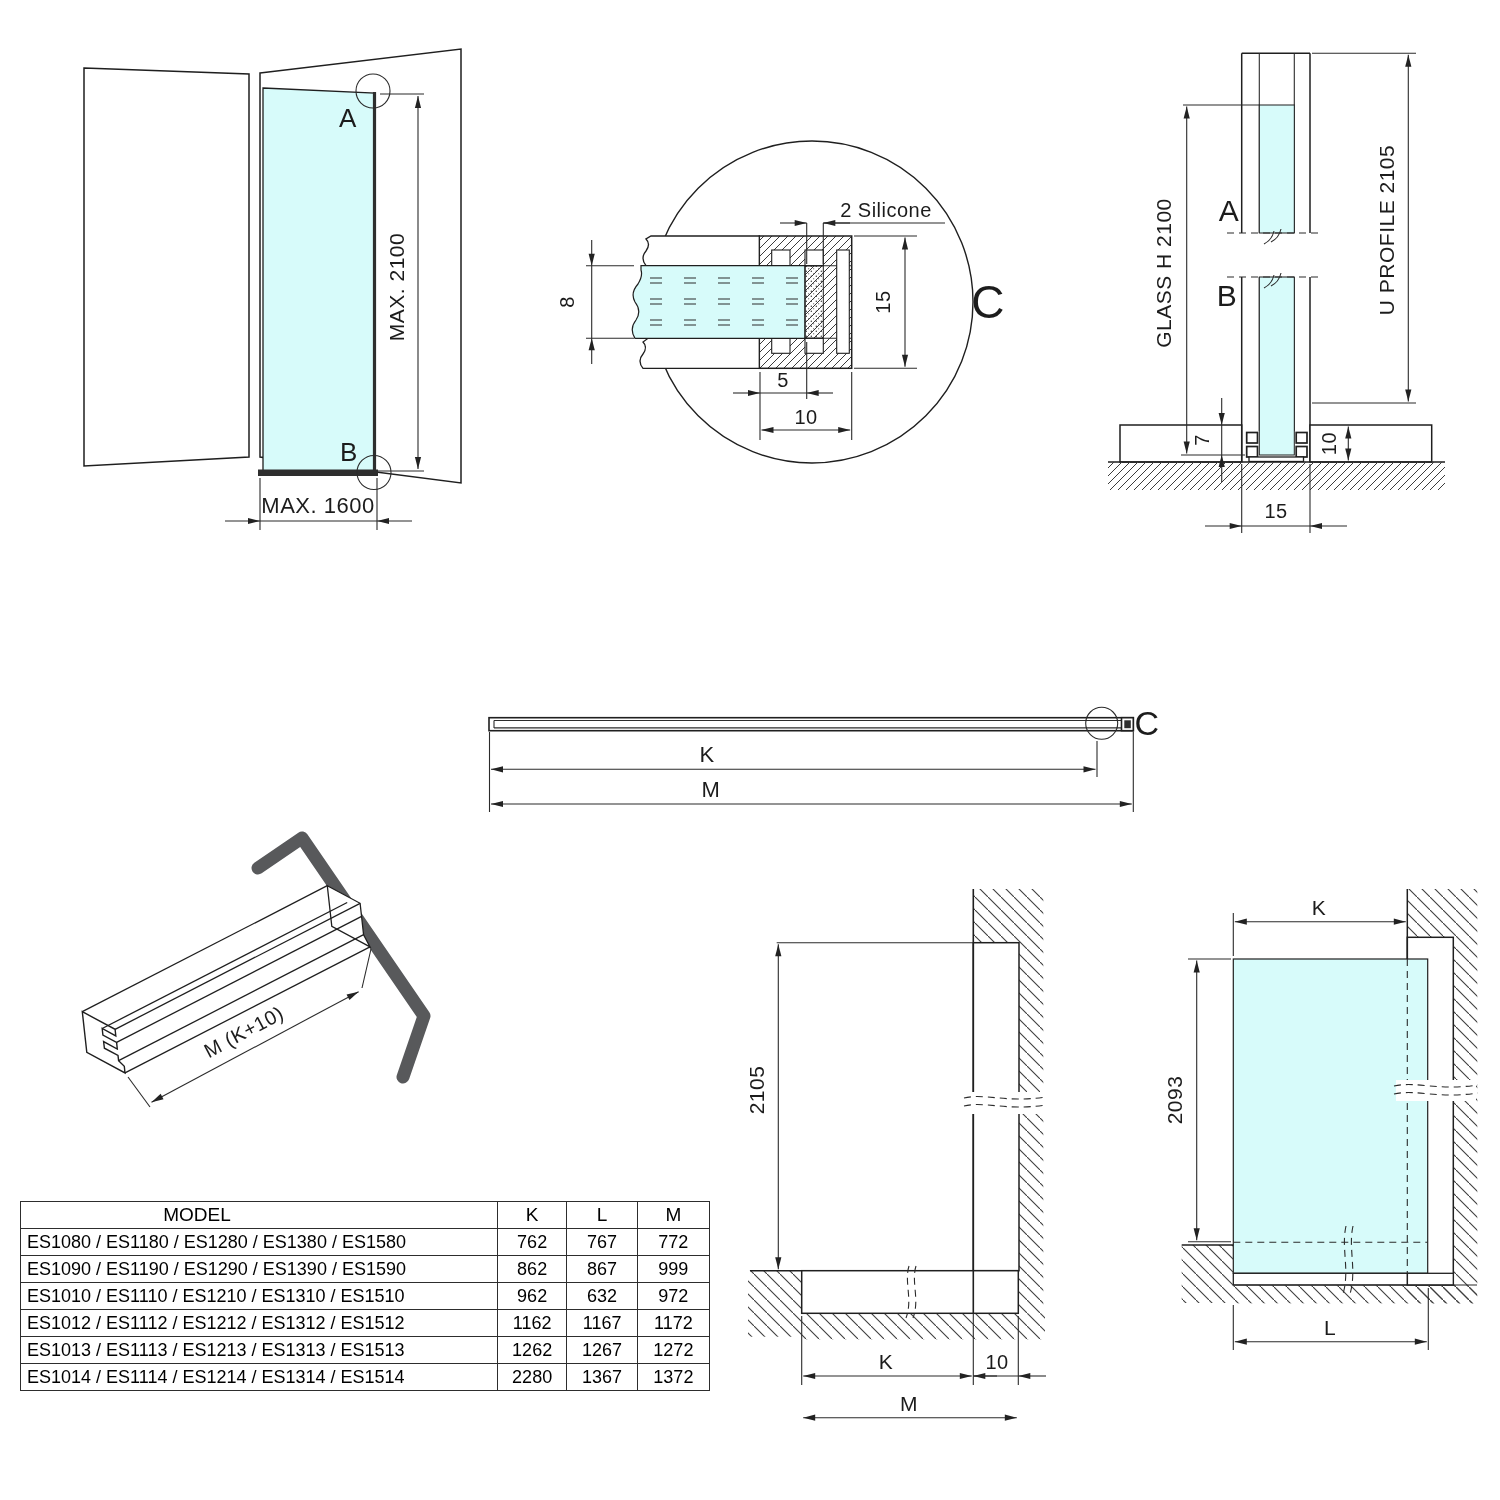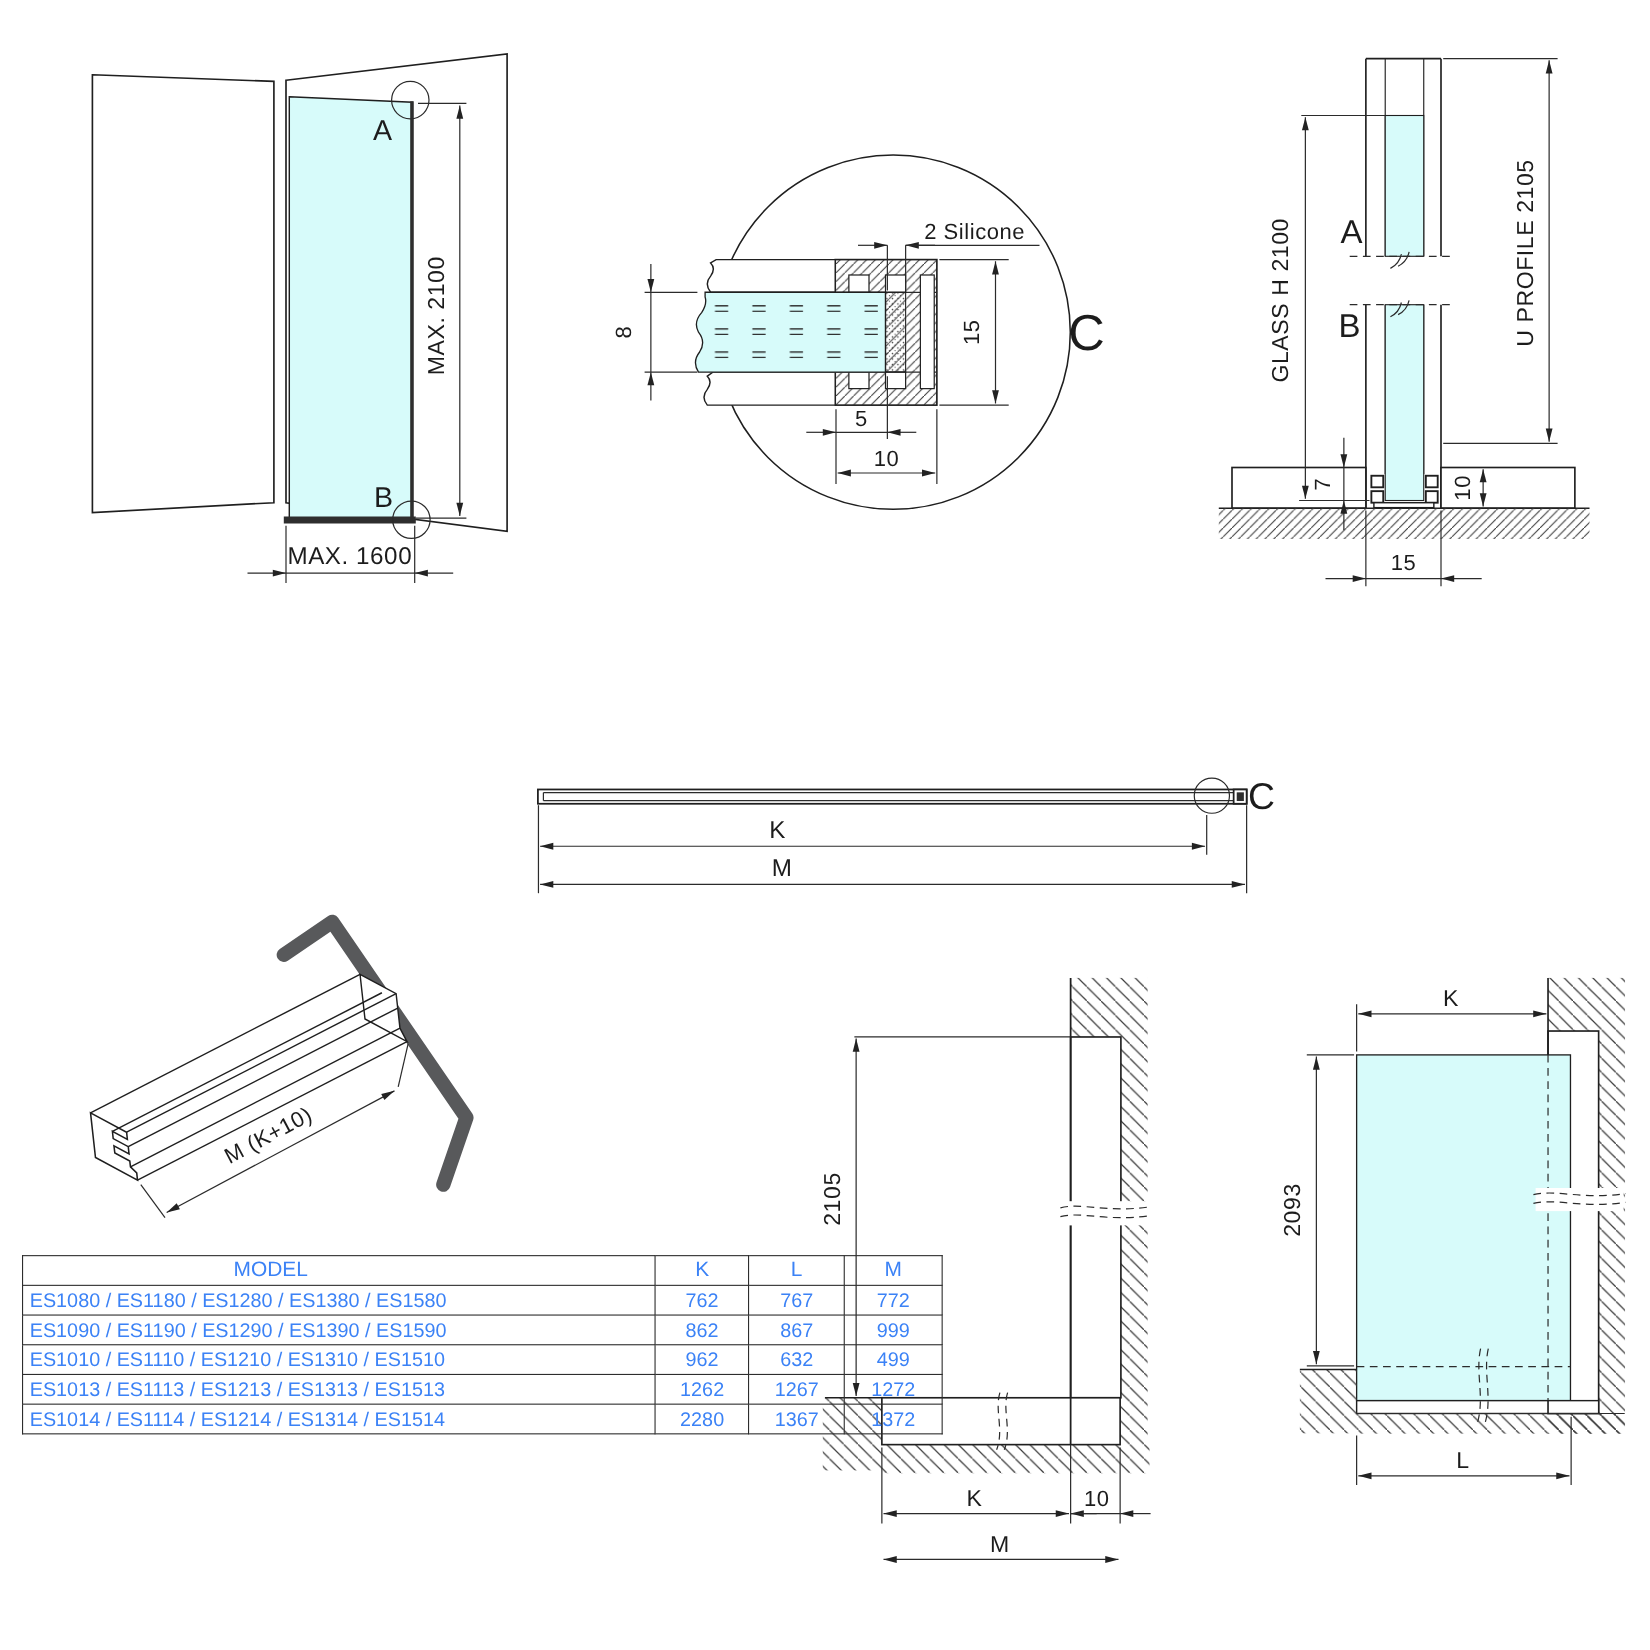--- a/index.html
+++ b/index.html
@@ -3,22 +3,22 @@
 <meta charset="utf-8">
 <style>
   html,body{margin:0;padding:0;background:#ffffff;}
   body{width:1500px;height:1500px;position:relative;font-family:"Liberation Sans",sans-serif;}
   #stage{position:absolute;left:0;top:0;width:1500px;height:1500px;}
   svg text{fill:#1c1c1c;font-family:"Liberation Sans",sans-serif;letter-spacing:.5px;}
   .ol{stroke:#1f1f1f;fill:none;stroke-width:1.5;}
   .thin{stroke:#2b2b2b;fill:none;stroke-width:1.1;}
   .dash{stroke:#2b2b2b;fill:none;stroke-width:1.1;stroke-dasharray:7 5;}
   .wfill{fill:#ffffff;}
-  #spec-table{position:absolute;left:20px;top:1141px;width:837px;border-collapse:collapse;
-    font-size:18px;color:#3b82f6;}
+  #spec-table{position:absolute;left:20px;top:1201px;width:690px;border-collapse:collapse;
+    font-size:18px;color:#000000;}
   #spec-table th,#spec-table td{border:1.6px solid #2d2d2d;height:26px;padding:0 0 0 6px;
     font-weight:normal;white-space:nowrap;}
   #spec-table th{font-size:19px;}
   #spec-table th.model-h{text-align:center;padding-right:130px;}
   #spec-table td.num,#spec-table th.num{text-align:center;padding:0;}
   #spec-table col.c-model{width:485px;}
   #spec-table col.c-k{width:72px;}
   #spec-table col.c-l{width:73px;}
   #spec-table col.c-m{width:75px;}
 </style>
@@ -280,21 +280,27 @@
         <tr>
           <td>ES1090 / ES1190 / ES1290 / ES1390 / ES1590</td>
           <td class="num">862</td>
           <td class="num">867</td>
           <td class="num">999</td>
         </tr>
         <tr>
           <td>ES1010 / ES1110 / ES1210 / ES1310 / ES1510</td>
           <td class="num">962</td>
           <td class="num">632</td>
-          <td class="num">499</td>
+          <td class="num">972</td>
+        </tr>
+        <tr>
+          <td>ES1012 / ES1112 / ES1212 / ES1312 / ES1512</td>
+          <td class="num">1162</td>
+          <td class="num">1167</td>
+          <td class="num">1172</td>
         </tr>
         <tr>
           <td>ES1013 / ES1113 / ES1213 / ES1313 / ES1513</td>
           <td class="num">1262</td>
           <td class="num">1267</td>
           <td class="num">1272</td>
         </tr>
         <tr>
           <td>ES1014 / ES1114 / ES1214 / ES1314 / ES1514</td>
           <td class="num">2280</td>

